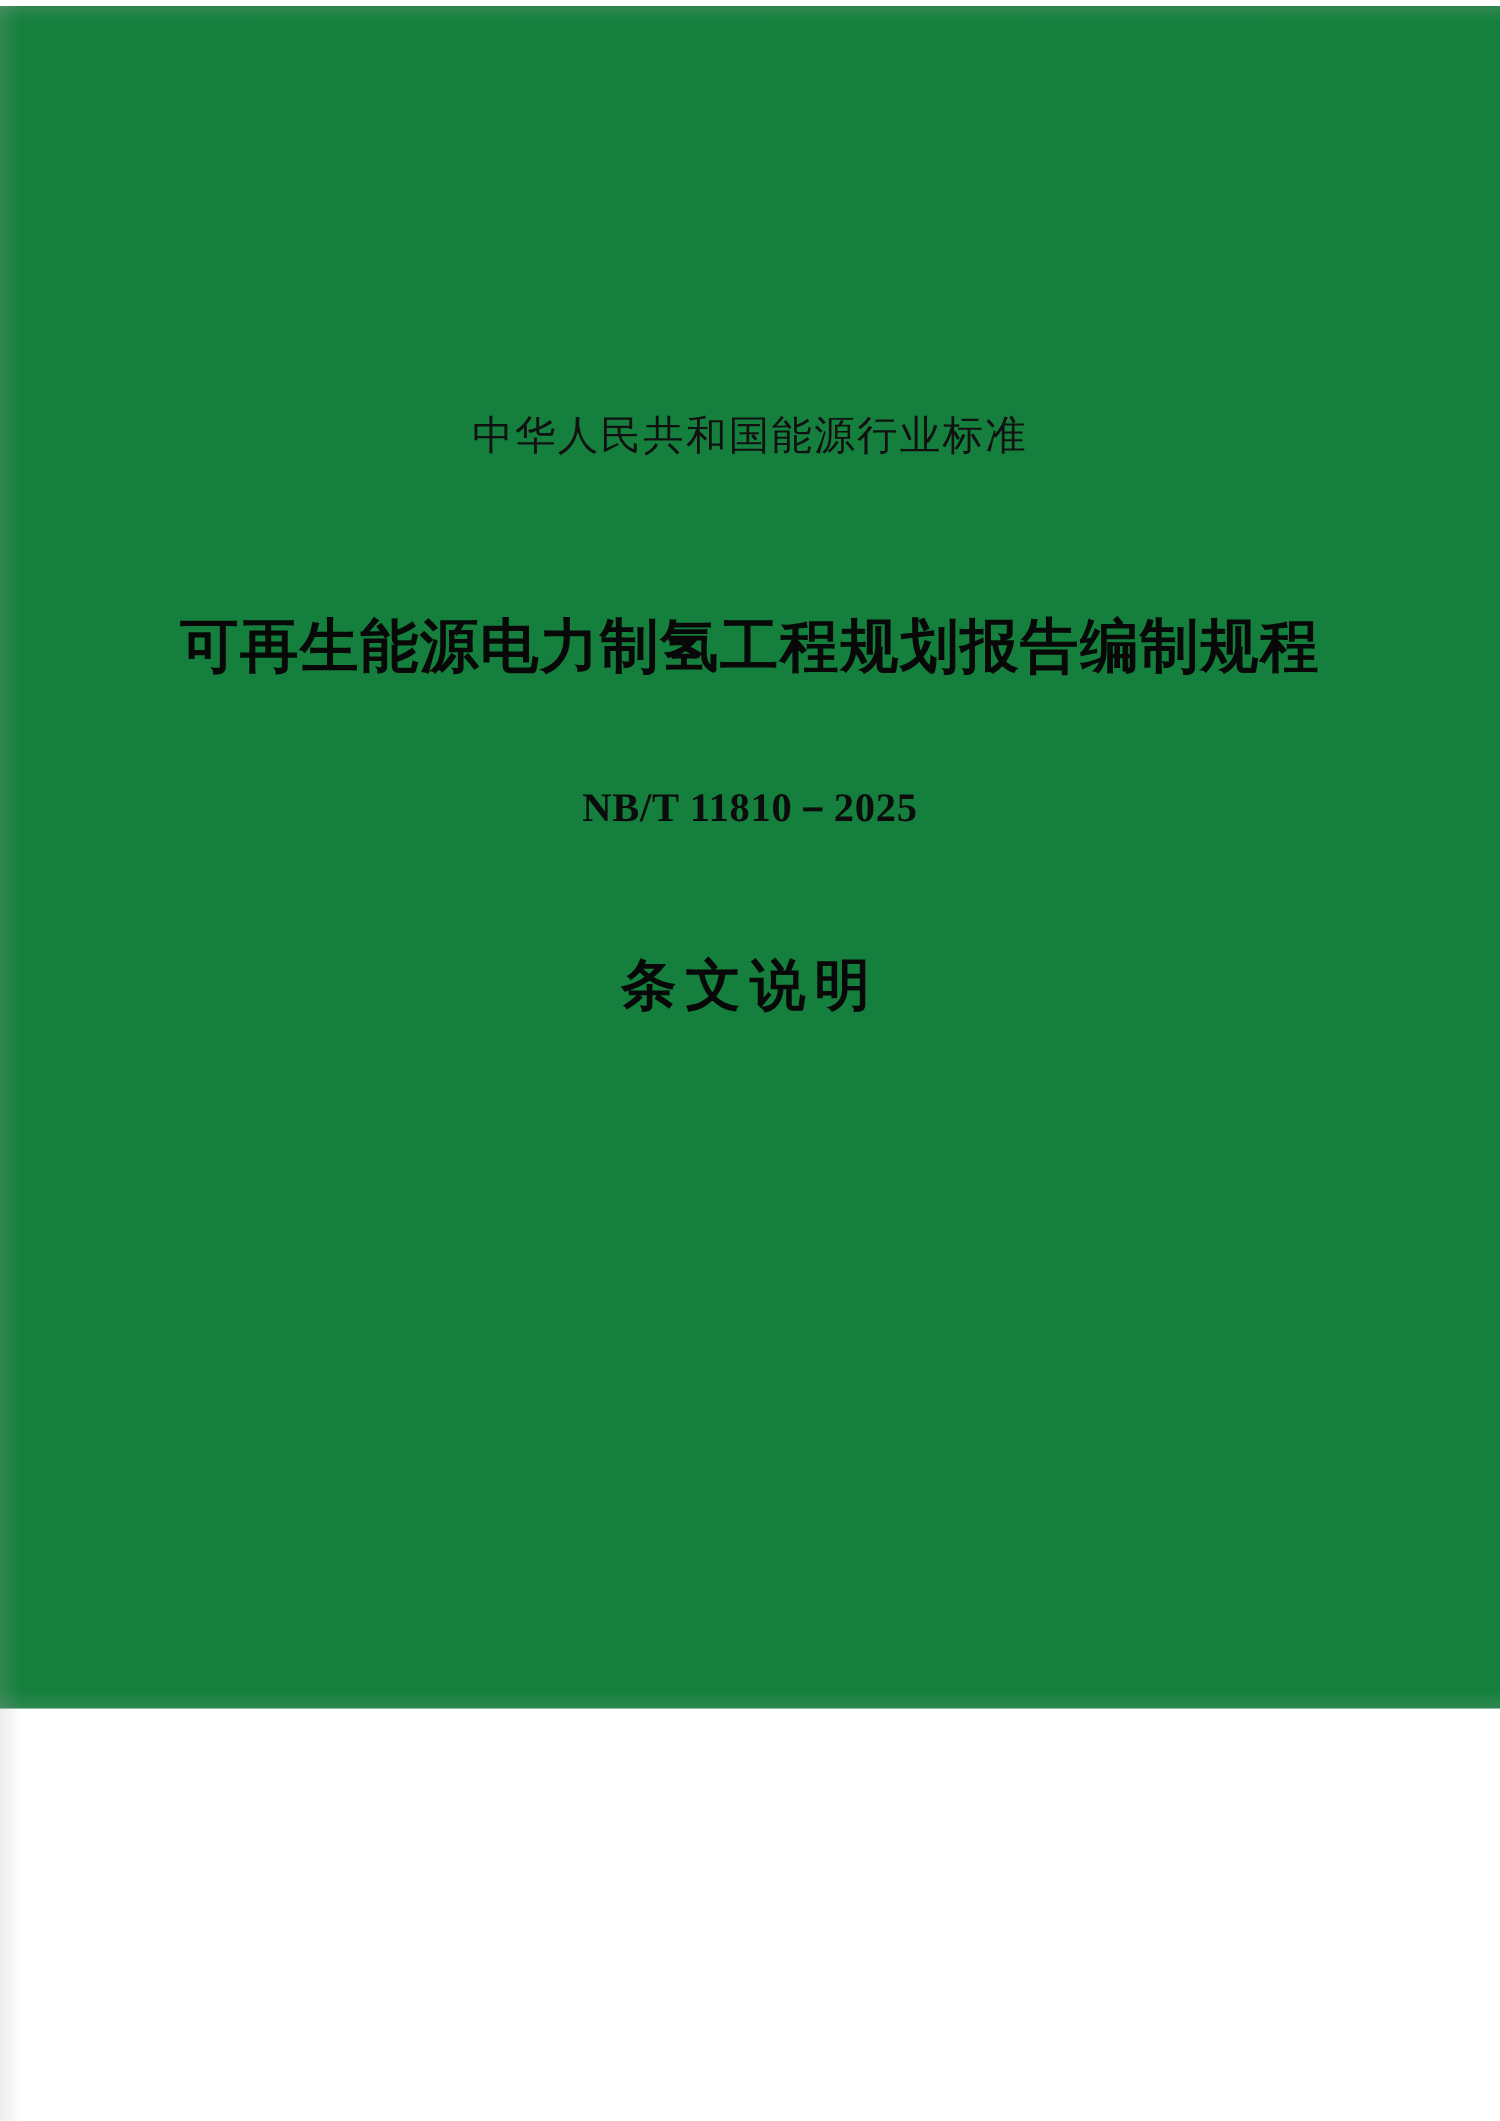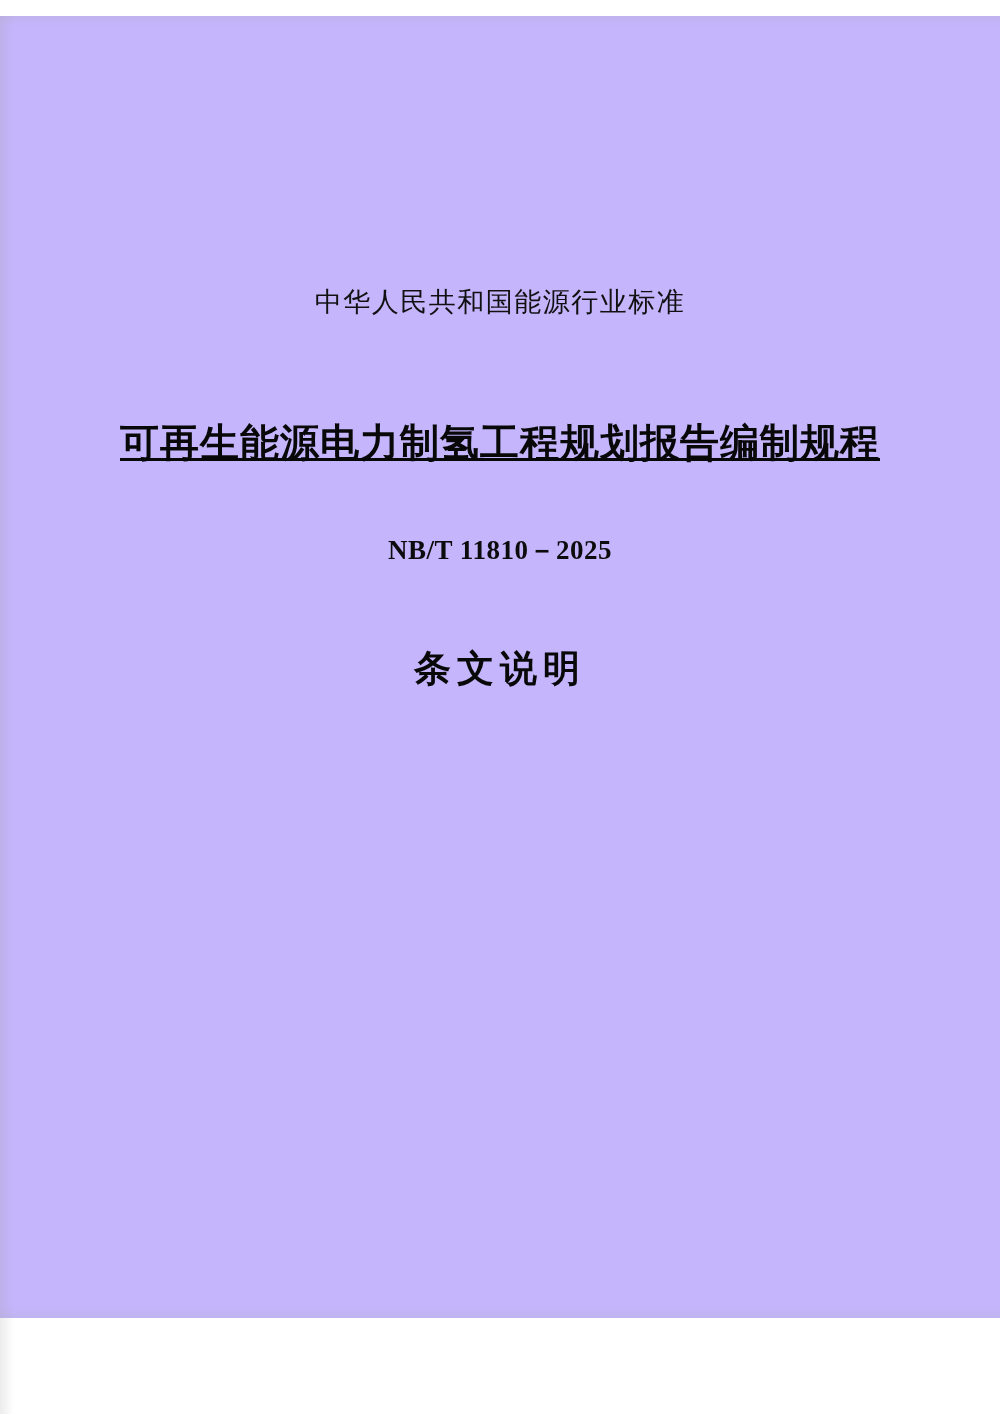--- a/index.html
+++ b/index.html
@@ -10,25 +10,25 @@
   body {
     width: 1000px;
     height: 1414px;
     font-family: "Liberation Serif", "DejaVu Serif", serif;
     color: #0a0a0a;
     position: relative;
     overflow: hidden;
   }
   .page {
     position: absolute;
-    top: 16px;
+    top: 4px;
     left: 0;
     width: 1000px;
-    height: 1302px;
-    background: #c4b5fd;
+    height: 1135px;
+    background: #15803d;
   }
   
   .page::after {
     content: "";
     position: absolute;
     inset: 0;
     pointer-events: none;
     box-shadow: inset 0 0 0 1px rgba(255,255,255,0);
   }
   .edge-shade-left {
@@ -81,21 +81,20 @@
 
   .doc-title {
     position: absolute;
     top: 400px;
     left: 0;
     font-family: "DejaVu Sans", "Liberation Sans", sans-serif;
     font-size: 39px;
     font-weight: 700;
     letter-spacing: 1px;
     color: #080808;
-    text-decoration: underline;
   }
 
   .doc-number {
     position: absolute;
     top: 516px;
     left: 0;
     font-family: "Liberation Serif", "DejaVu Serif", serif;
     font-size: 27px;
     font-weight: 700;
     letter-spacing: 0.5px;

